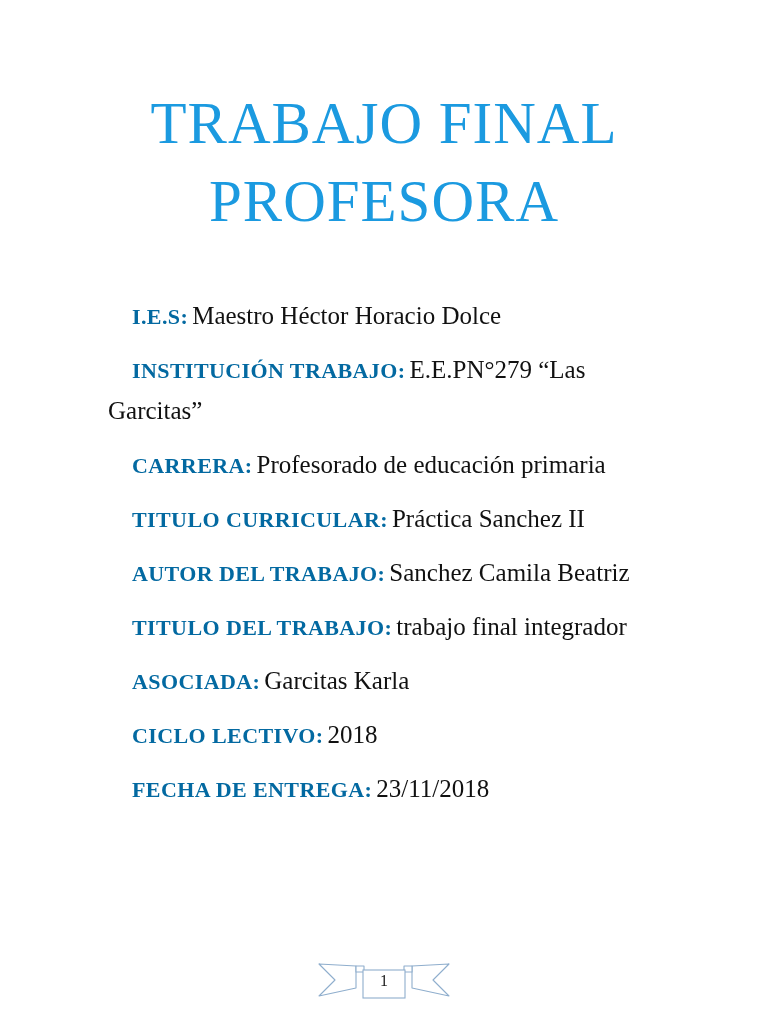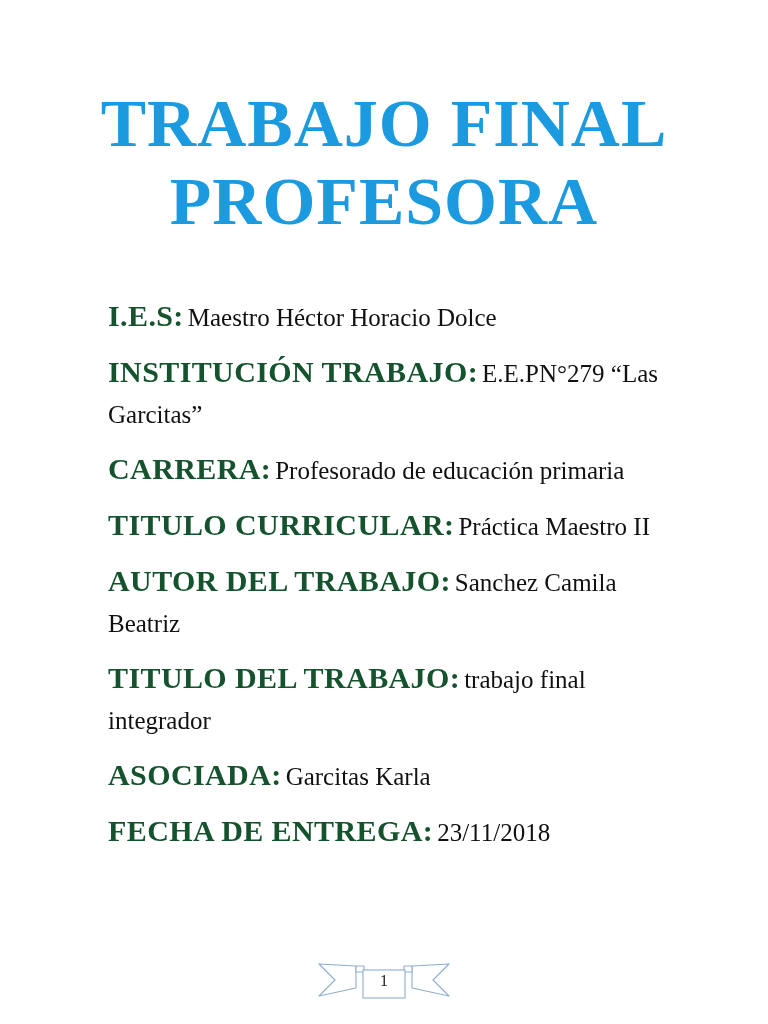--- a/index.html
+++ b/index.html
@@ -26,45 +26,46 @@
   
   .title-block {
     position: absolute;
     left: 0;
     top: 84px;
     width: 768px;
     text-align: center;
   }
   .title-line {
     display: block;
-    font-weight: bold;
-    font-size: 68px;
+    font-weight: normal;
+    font-size: 59px;
     line-height: 78px;
     letter-spacing: 1px;
     color: #1b9ae0;
     white-space: nowrap;
   }
 
   
   .fields {
     position: absolute;
     left: 108px;
     top: 297px;
     width: 552px;
   }
   .field {
     margin: 0 0 13px 0;
     line-height: 38px;
     text-align: left;
   }
   .field-label {
     font-weight: bold;
-    font-size: 30px;
-    color: #14532d;
+    font-size: 22px;
+    color: #0369a1;
     letter-spacing: 0.4px;
+    margin-left: 24px;
   }
   .field-value {
     font-size: 25px;
     color: #111111;
   }
 
   
   .page-number {
     position: absolute;
     left: 0;
@@ -117,38 +118,42 @@
       <span class="field-value">E.E.PN°279 “Las Garcitas”</span>
     </p>
 
     <p class="field">
       <span class="field-label">CARRERA:</span>
       <span class="field-value">Profesorado de educación primaria</span>
     </p>
 
     <p class="field">
       <span class="field-label">TITULO CURRICULAR:</span>
-      <span class="field-value">Práctica Maestro II</span>
+      <span class="field-value">Práctica Sanchez II</span>
     </p>
 
     <p class="field">
       <span class="field-label">AUTOR DEL TRABAJO:</span>
       <span class="field-value">Sanchez Camila Beatriz</span>
     </p>
 
     <p class="field">
       <span class="field-label">TITULO DEL TRABAJO:</span>
       <span class="field-value">trabajo final integrador</span>
     </p>
 
     <p class="field">
       <span class="field-label">ASOCIADA:</span>
       <span class="field-value">Garcitas Karla</span>
     </p>
 
+    <p class="field">
+      <span class="field-label">CICLO LECTIVO:</span>
+      <span class="field-value">2018</span>
+    </p>
 
     <p class="field">
       <span class="field-label">FECHA DE ENTREGA:</span>
       <span class="field-value">23/11/2018</span>
     </p>
 
   </div>
 
   <div class="page-number">
     <div class="ribbon-wrap">

